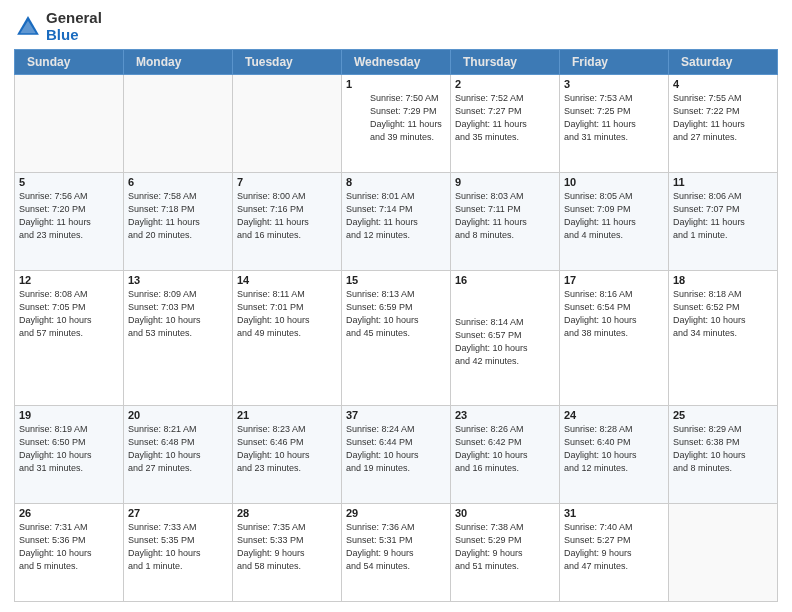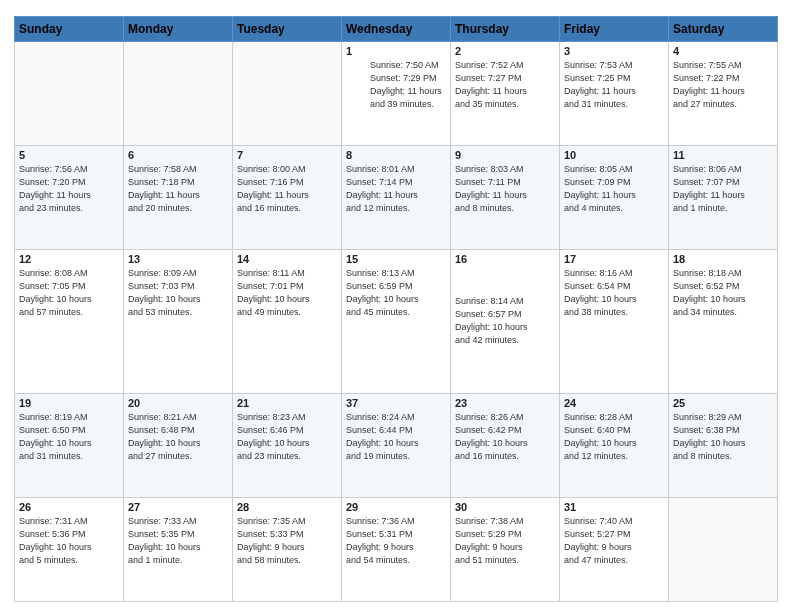--- a/index.html
+++ b/index.html
@@ -45,24 +45,24 @@
       font-size: 14px;
       color: #444;
     }
     .calendar {
       width: 100%;
       border-collapse: collapse;
       flex: 1;
     }
     .calendar th {
       background-color: #3d7ab5;
-      color: #000000;
+      color: #e5e5e5;
       font-size: 12px;
       font-weight: bold;
-      padding: 5px 4px;
+      padding: 5px 12px;
       text-align: left;
       border: 1px solid #5a94cc;
     }
     .calendar td {
       border: 1px solid #ccc;
       vertical-align: top;
       padding: 3px 4px;
       width: calc(100% / 7);
       font-size: 9.5px;
       color: #333;
@@ -94,20 +94,34 @@
     }
     tr:nth-child(odd) td.empty {
       background: #f9f9f9;
     }
   </style>
 </head>
 <body>
 
 <div class="page">
   <div class="header">
+    <div class="logo">
+      <svg class="logo-icon" viewBox="0 0 36 36">
+        <polygon points="18,4 32,28 4,28" fill="#1a6bbf"></polygon>
+        <polygon points="18,10 28,26 8,26" fill="#fff" opacity="0.3"></polygon>
+      </svg>
+      <div>
+        <div style="font-size:15px;font-weight:bold;line-height:1.1;">
+          <span style="color:#333;">General</span>
+        </div>
+        <div style="font-size:15px;font-weight:bold;line-height:1.1;">
+          <span style="color:#1a6bbf;">Blue</span>
+        </div>
+      </div>
+    </div>
   </div>
 
   <table class="calendar">
     <thead>
       <tr id="header-row">
           <th>Sunday</th>
           <th>Monday</th>
           <th>Tuesday</th>
           <th>Wednesday</th>
           <th>Thursday</th>

